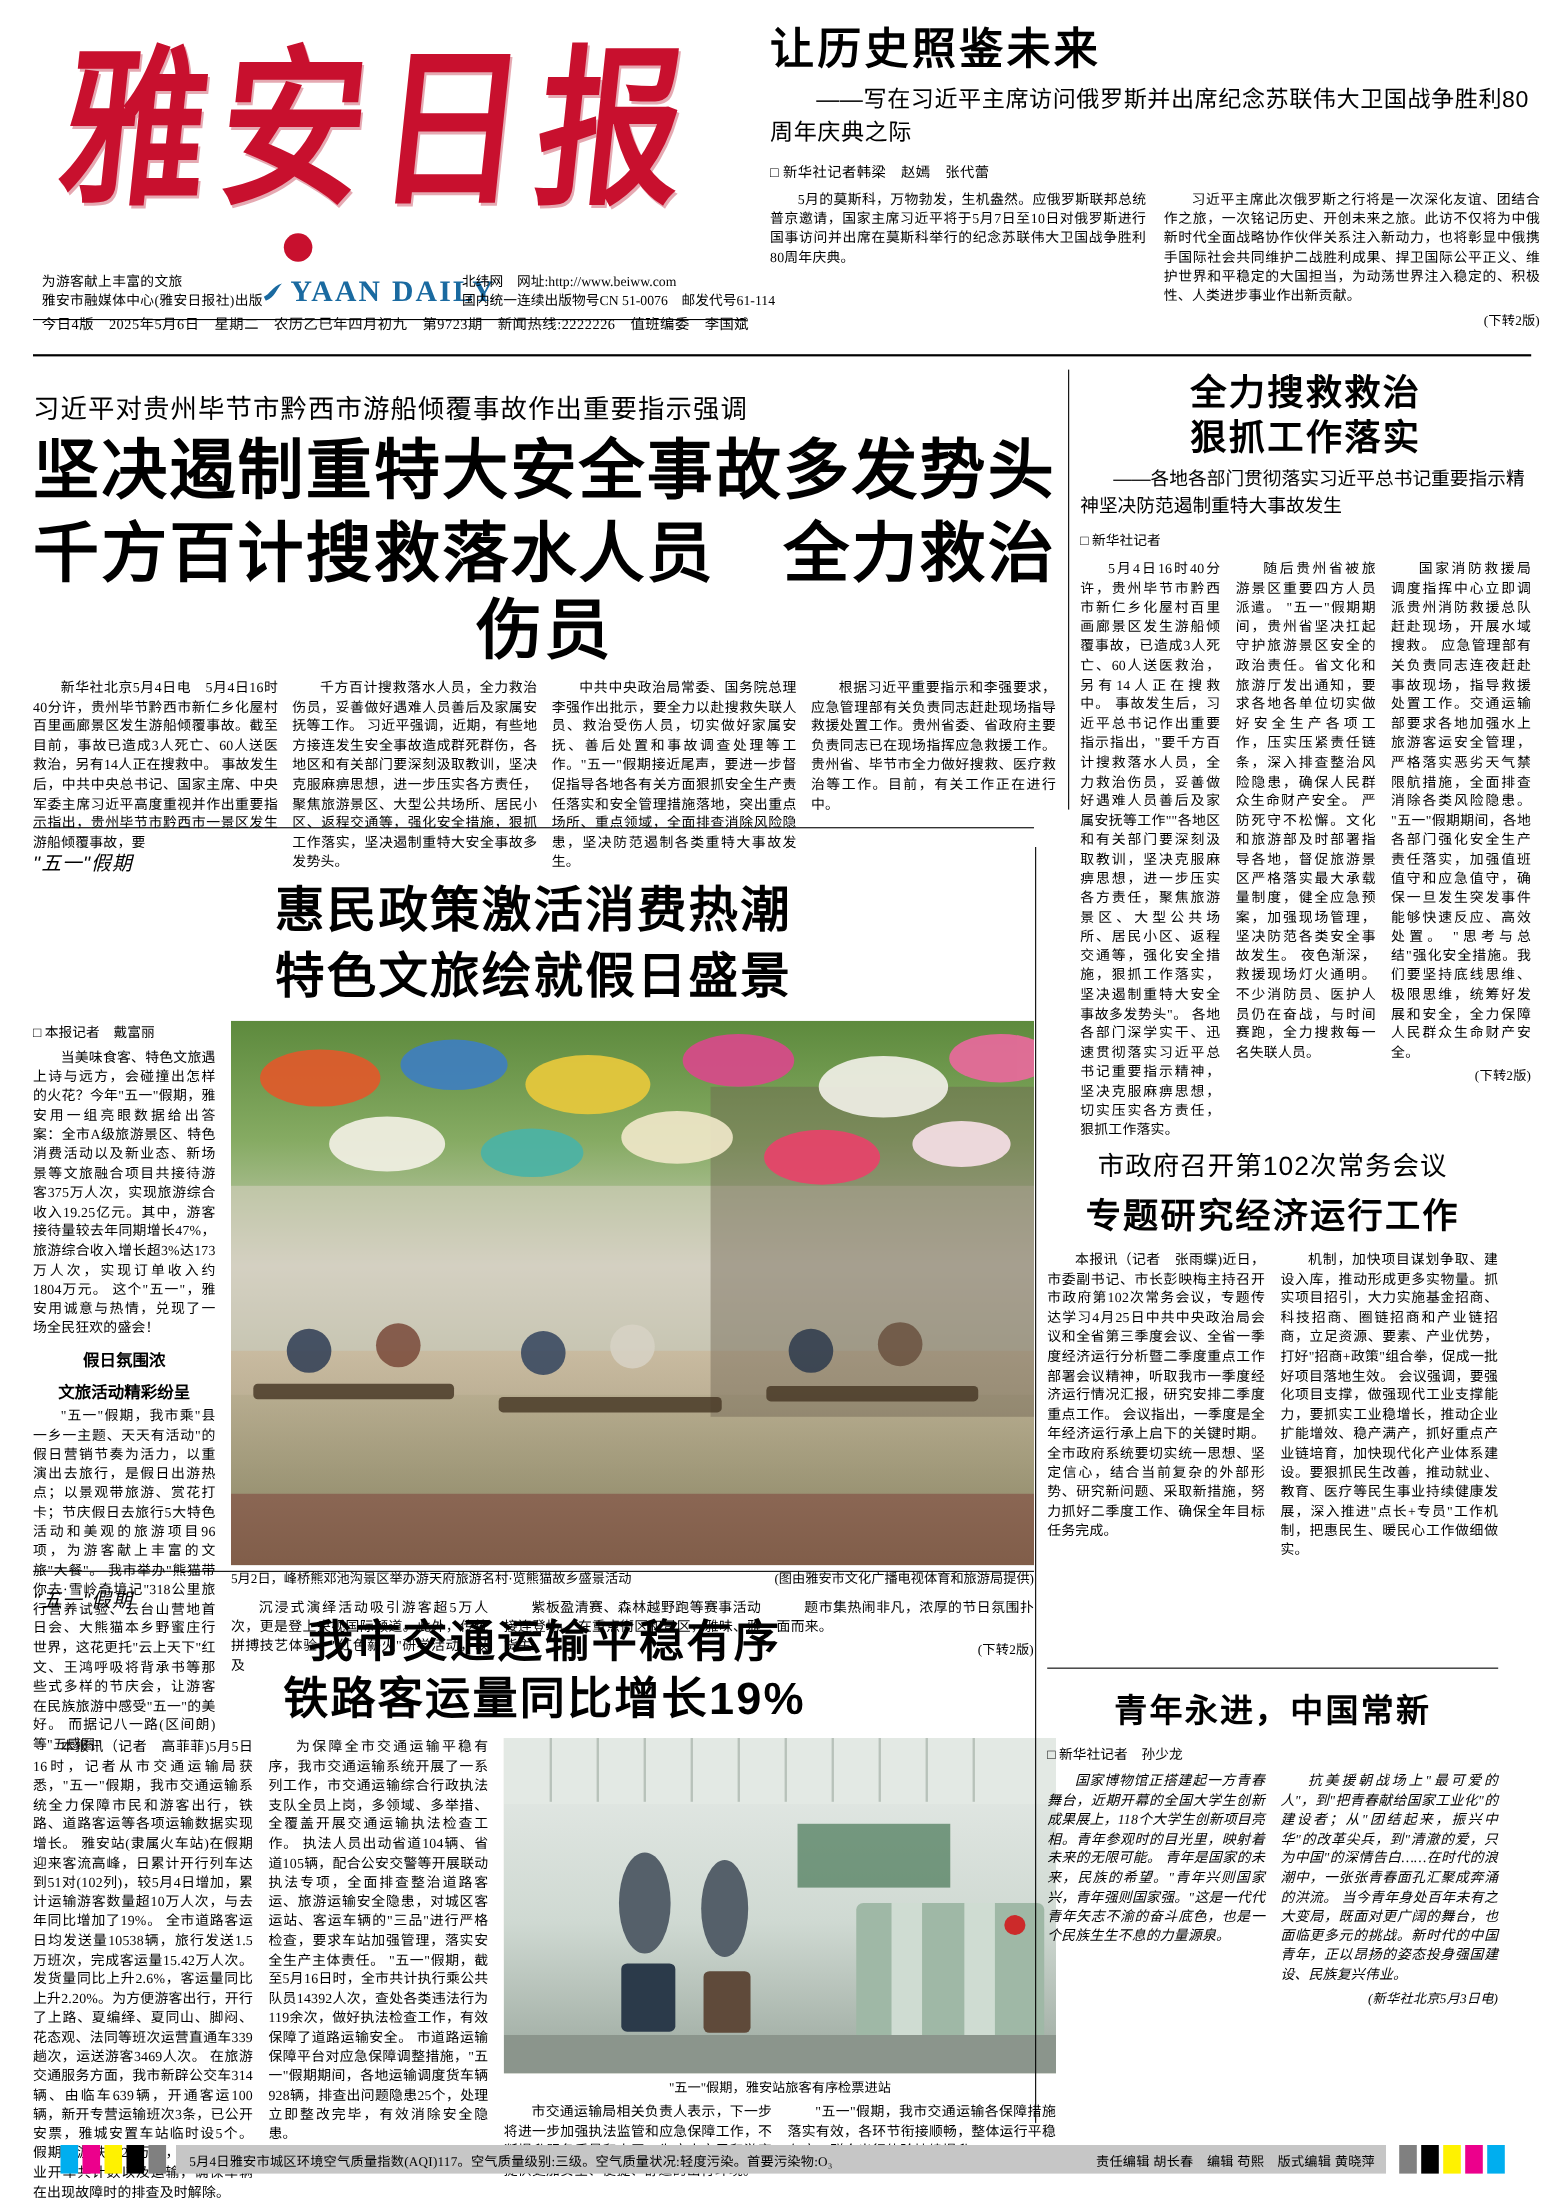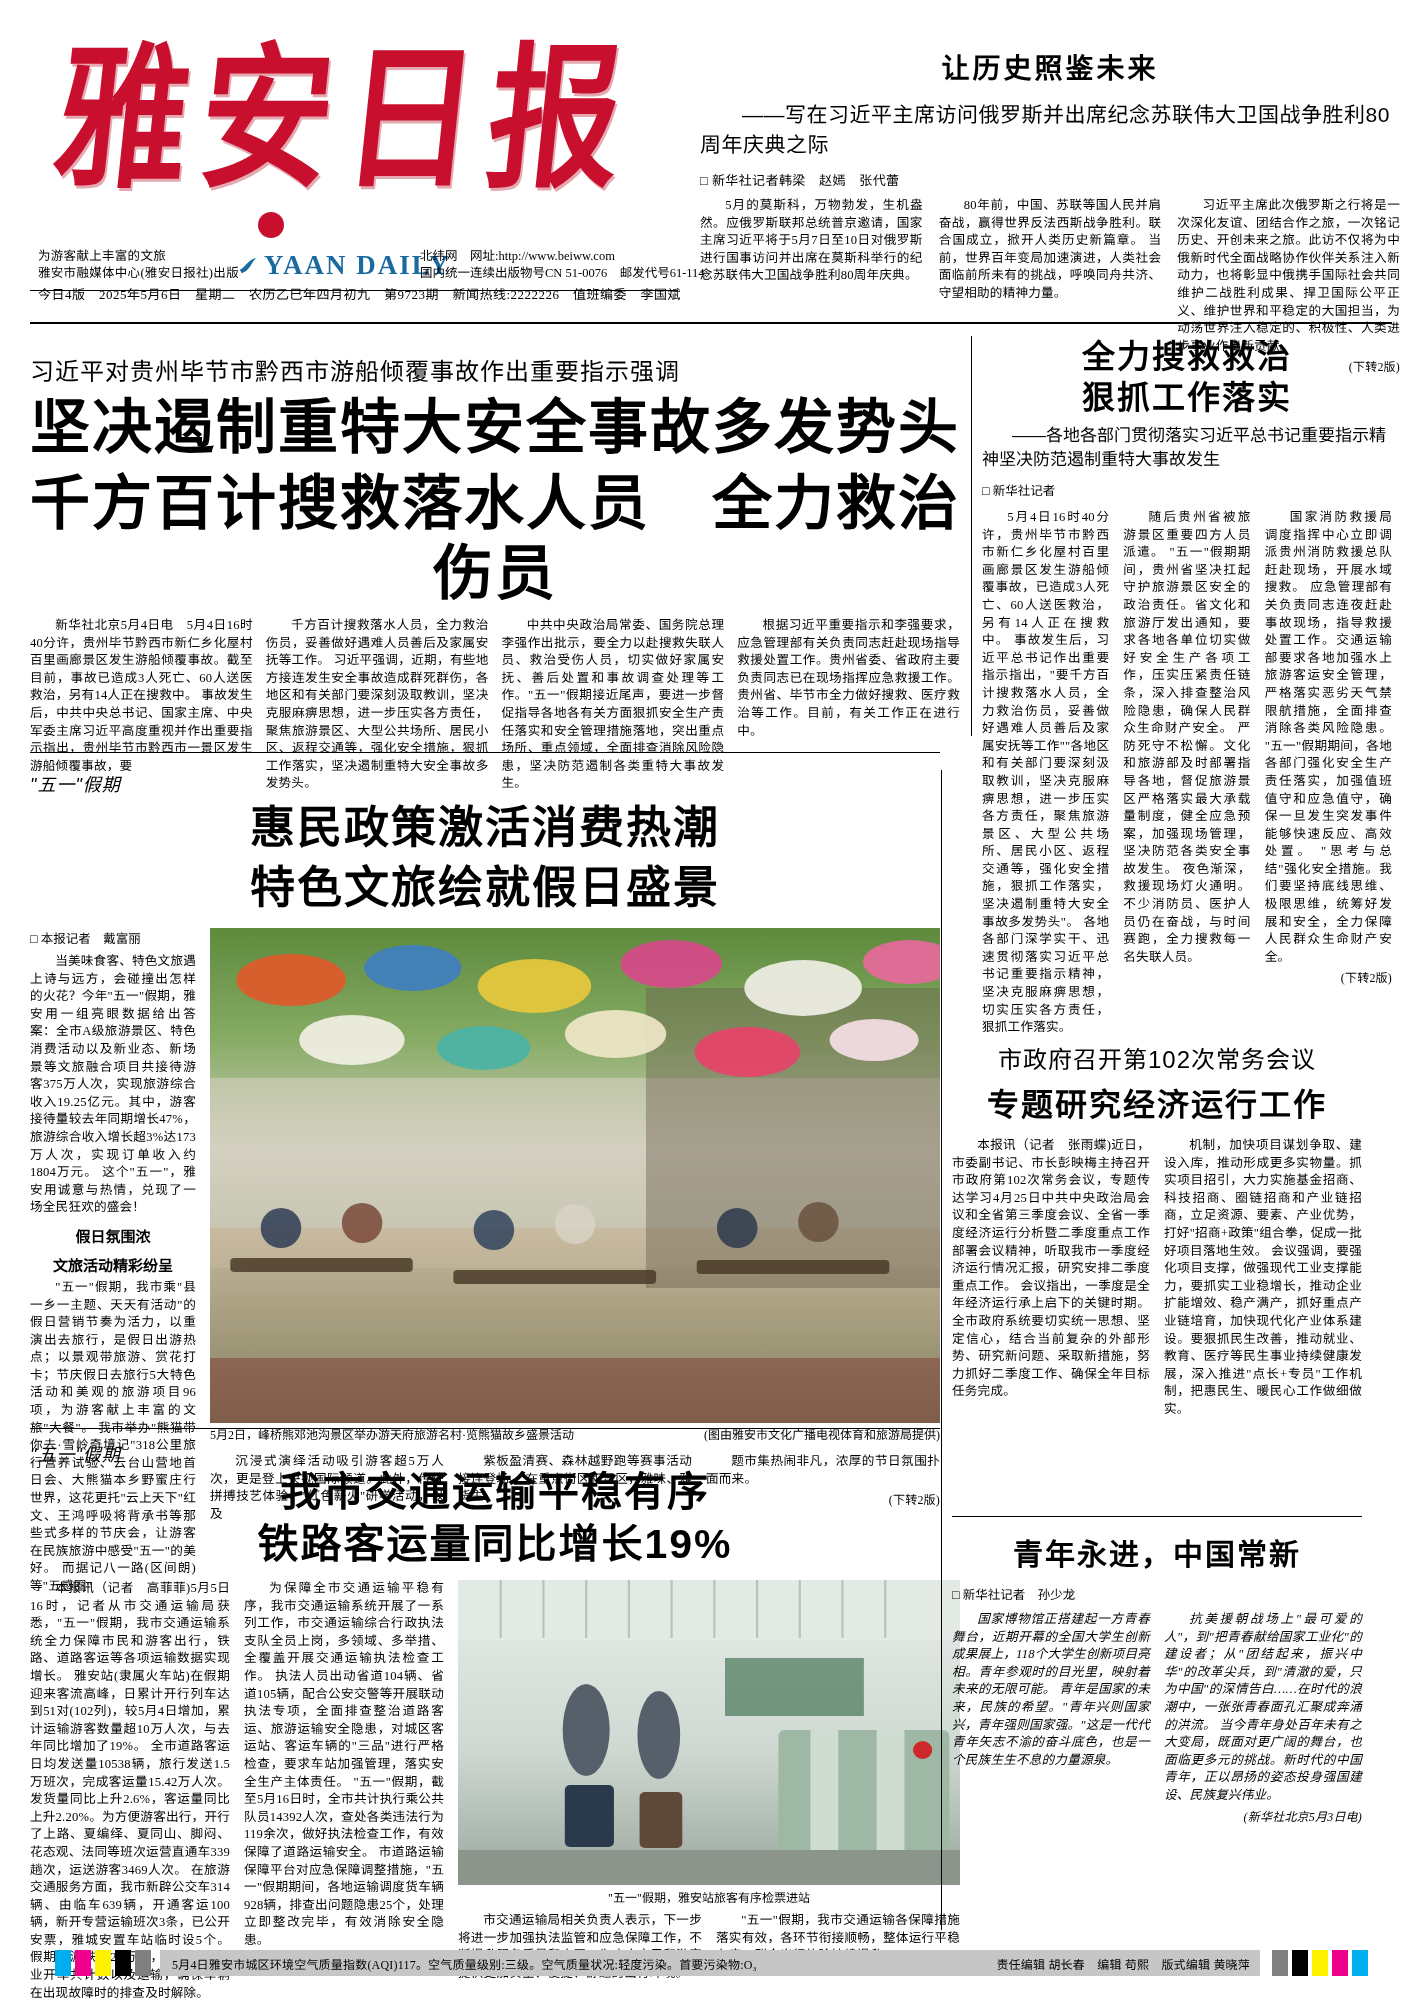--- a/index.html
+++ b/index.html
@@ -29,22 +29,22 @@
   .brand-en{position:absolute;left:238px;top:250px;color:#1a6aa0;font-weight:bold;
     font-size:27px;letter-spacing:2px;font-family:"Liberation Serif",serif;}
   .brand-mark{display:inline-block;width:22px;height:22px;position:relative;top:3px;margin-right:4px;}
   .web-info{position:absolute;left:420px;top:248px;font-size:12.5px;line-height:17px;}
   .rule-top{position:absolute;left:30px;top:290px;width:648px;height:1px;background:#000;}
   .dateline{position:absolute;left:38px;top:284px;font-size:13px;letter-spacing:.5px;white-space:nowrap;}
   .rule-under-date{position:absolute;left:30px;top:322px;width:1362px;height:2px;background:#000;}
 
   
   .top-right{position:absolute;left:700px;top:22px;width:700px;}
-  .tr-title{font-family:"Liberation Sans","DejaVu Sans",sans-serif;font-weight:bold;font-size:28px;
-    text-align:center;letter-spacing:3px;line-height:46px;margin-top:24px;}
+  .tr-title{font-family:"Liberation Sans","DejaVu Sans",sans-serif;font-weight:bold;font-size:40px;
+    text-align:left;letter-spacing:3px;line-height:46px;}
   .tr-sub{font-family:"Liberation Sans",sans-serif;font-size:21px;line-height:30px;margin-top:8px;
     letter-spacing:.5px;text-indent:42px;font-weight:500;}
   .tr-byline{font-size:13px;margin-top:10px;letter-spacing:.4px;}
   .tr-cols{display:flex;gap:16px;margin-top:8px;}
   .tr-cols .col{flex:1;}
   .body-txt{font-size:12.6px;line-height:17.6px;text-align:justify;letter-spacing:.2px;}
   .body-txt p{margin:0 0 1px 0;text-indent:2em;}
   .jump{text-align:right;font-size:12px;margin-top:4px;}
 
   
@@ -139,24 +139,20 @@
     <div class="rule-under-date"></div>
   </div>
 
   <div class="top-right">
     <div class="tr-title">让历史照鉴未来</div>
     <div class="tr-sub">——写在习近平主席访问俄罗斯并出席纪念苏联伟大卫国战争胜利80周年庆典之际</div>
     <div class="tr-byline">□ 新华社记者韩梁　赵嫣　张代蕾</div>
     <div class="tr-cols">
       <div class="col body-txt">
         <p>5月的莫斯科，万物勃发，生机盎然。应俄罗斯联邦总统普京邀请，国家主席习近平将于5月7日至10日对俄罗斯进行国事访问并出席在莫斯科举行的纪念苏联伟大卫国战争胜利80周年庆典。</p>
-      </div>
-      <div class="col body-txt">
-        <p>80年前，中国、苏联等国人民并肩奋战，赢得世界反法西斯战争胜利。联合国成立，掀开人类历史新篇章。
-当前，世界百年变局加速演进，人类社会面临前所未有的挑战，呼唤同舟共济、守望相助的精神力量。</p>
       </div>
       <div class="col body-txt">
         <p>习近平主席此次俄罗斯之行将是一次深化友谊、团结合作之旅，一次铭记历史、开创未来之旅。此访不仅将为中俄新时代全面战略协作伙伴关系注入新动力，也将彰显中俄携手国际社会共同维护二战胜利成果、捍卫国际公平正义、维护世界和平稳定的大国担当，为动荡世界注入稳定的、积极性、人类进步事业作出新贡献。</p>
         <div class="jump">(下转2版)</div>
       </div>
     </div>
   </div>
 
   <div class="sec1">
 

